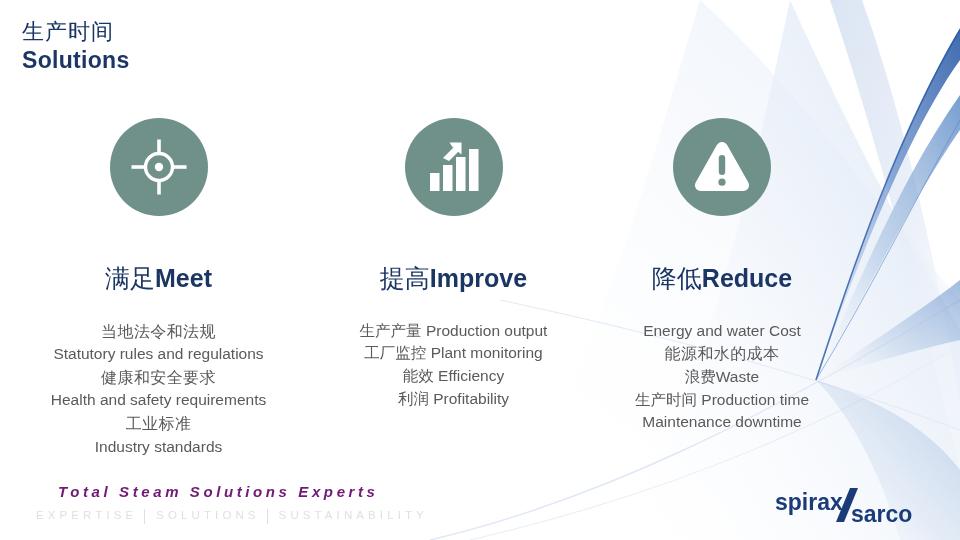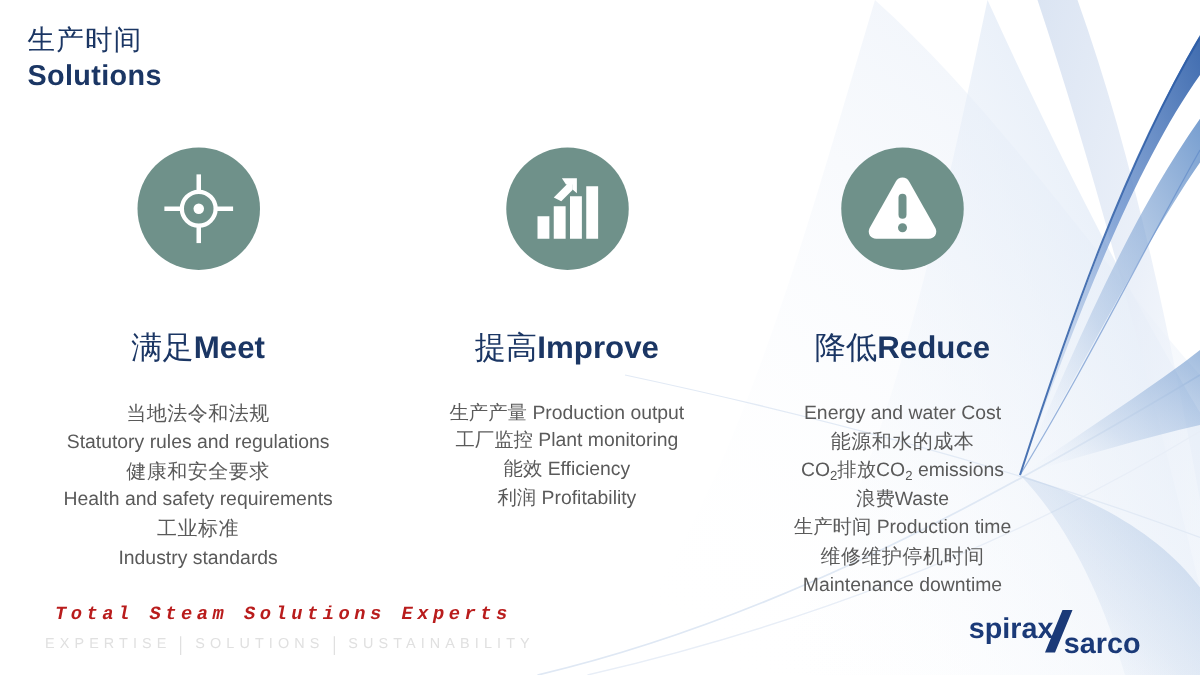--- a/index.html
+++ b/index.html
@@ -99,29 +99,28 @@
   .col-lines .line sub {
     font-size: 0.68em;
     vertical-align: baseline;
     position: relative;
     top: 0.28em;
   }
 
   
   #footer-tagline {
     position: absolute;
-    left: 44px;
+    left: 58px;
     top: 483px;
     font-size: 15px;
     font-weight: bold;
     font-style: italic;
-    color: #b91c1c;
+    color: #701a75;
     letter-spacing: 3.6px;
     white-space: nowrap;
-    font-family: Liberation Mono, monospace;
   }
   #footer-pillars {
     position: absolute;
     left: 36px;
     top: 509px;
     font-size: 11.5px;
     color: #e0e0e0;
     letter-spacing: 4.1px;
     white-space: nowrap;
     display: flex;
@@ -264,24 +263,22 @@
         <rect x="25.8" y="15" width="6.4" height="20" rx="3.2" fill="#6f918a"></rect>
         <circle cx="29" cy="42.2" r="3.6" fill="#6f918a"></circle>
       </svg>
     </div>
     <div class="col-heading">
       <span class="cn">降低</span><span class="en">Reduce</span>
     </div>
     <div class="col-lines">
         <div class="line">Energy and water Cost</div>
         <div class="line cn">能源和水的成本</div>
-        <div class="line">CO<sub>2</sub>排放CO<sub>2</sub> emissions</div>
         <div class="line">浪费Waste</div>
         <div class="line">生产时间 Production time</div>
-        <div class="line cn">维修维护停机时间</div>
         <div class="line">Maintenance downtime</div>
       </div>
   </div>
 
   <div id="footer-tagline">Total Steam Solutions Experts</div>
   <div id="footer-pillars">
       <span class="pillar">EXPERTISE</span>
       <span class="divider"></span>
       <span class="pillar">SOLUTIONS</span>
       <span class="divider"></span>

